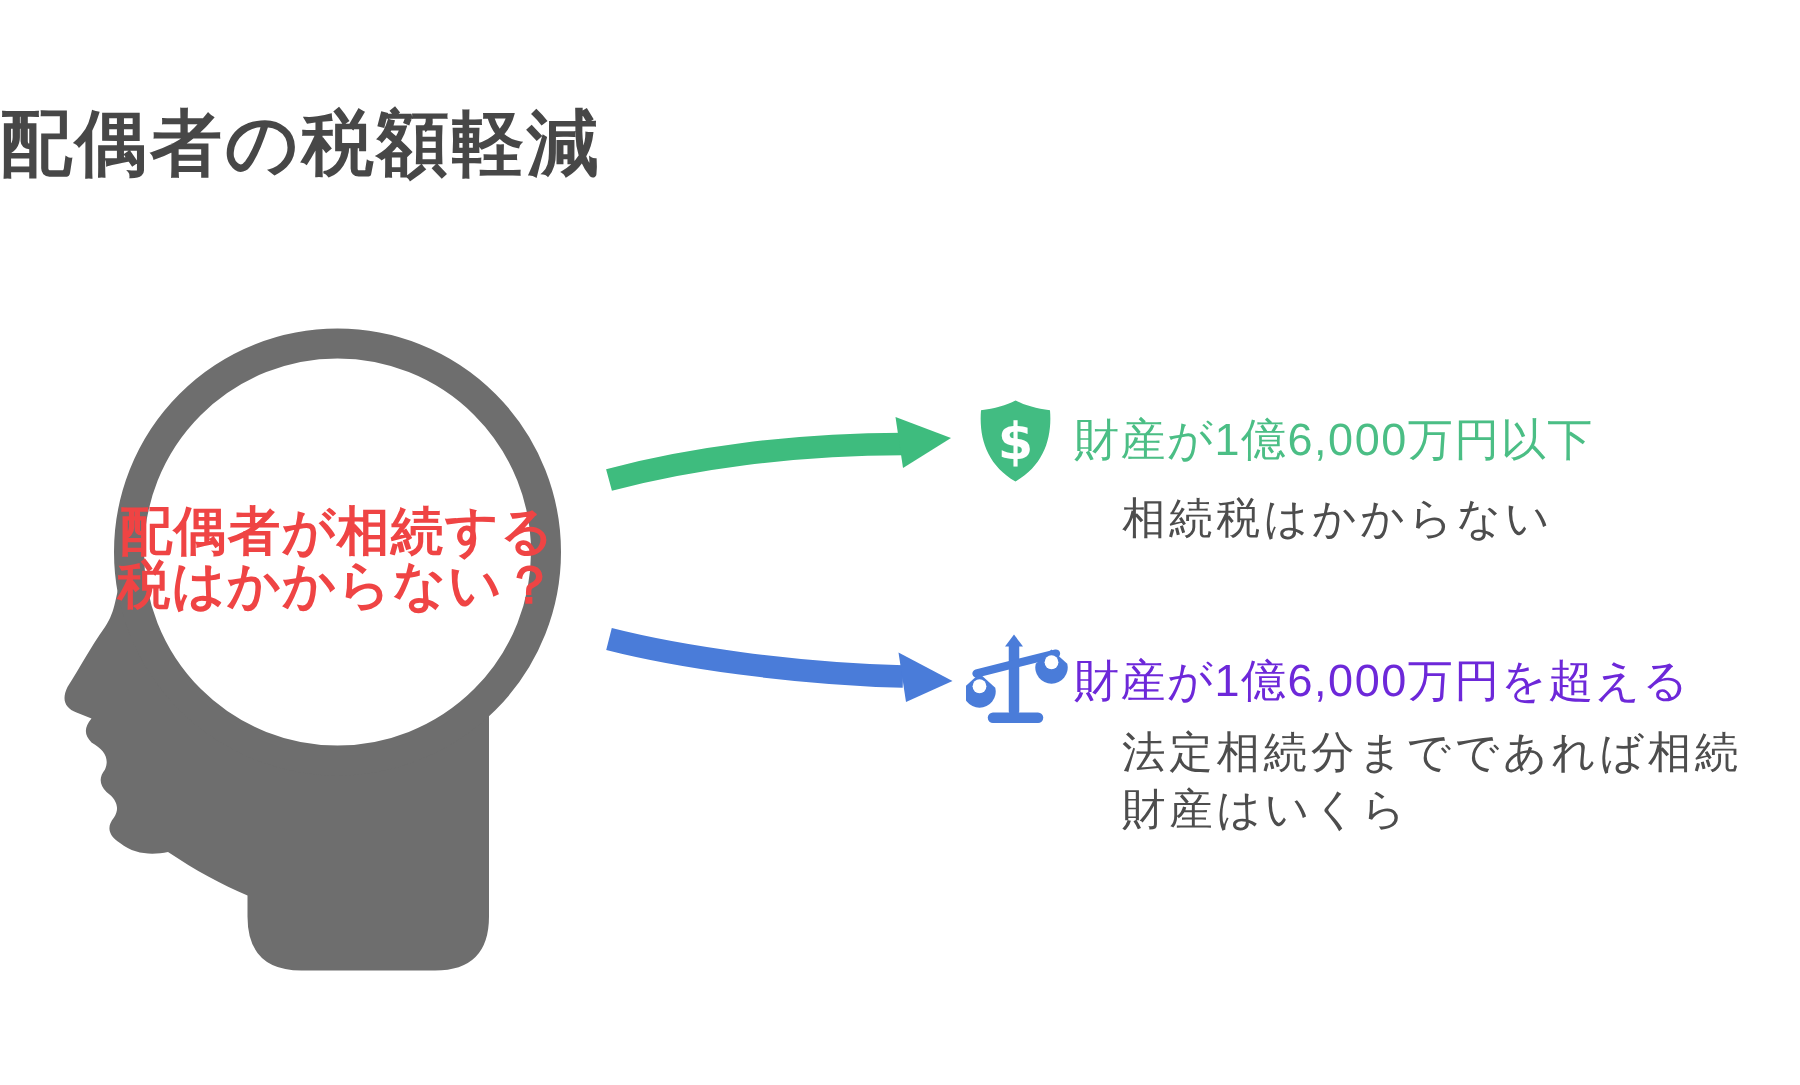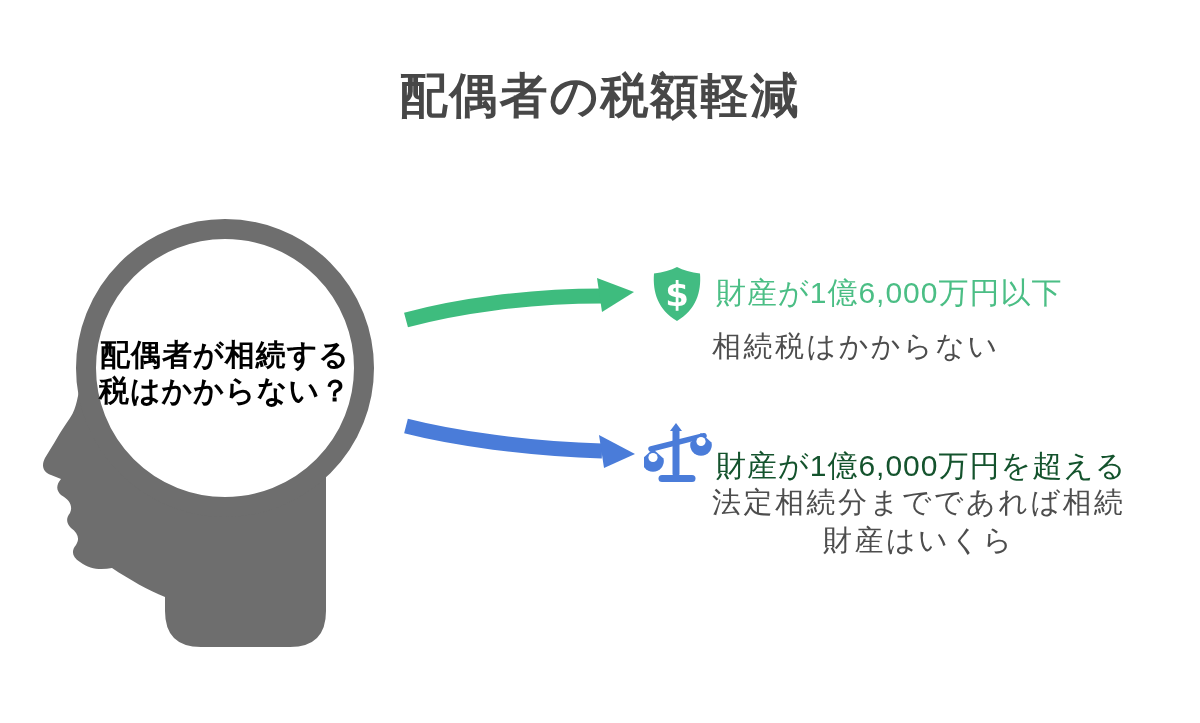--- a/index.html
+++ b/index.html
@@ -2,37 +2,37 @@
 <html><head>
 <meta charset="utf-8">
 <style>
   html,body{margin:0;padding:0;background:#fff;}
   .canvas{
     position:relative;width:1200px;height:723px;background:#ffffff;overflow:hidden;
     font-family:"Liberation Sans",sans-serif;
   }
   .abs{position:absolute;}
   .title{
-    left:0;top:64px;width:1200px;text-align:center;
+    left:0;top:64px;width:1200px;
     font-size:48px;font-weight:bold;color:#474747;letter-spacing:2px;
   }
   .question{
     left:65px;top:337px;width:320px;text-align:center;
-    font-size:30px;font-weight:bold;color:#000000;line-height:36px;letter-spacing:1px;
+    font-size:35px;font-weight:bold;color:#ef4444;line-height:36px;letter-spacing:1px;
   }
   .branch-heading{
     left:716px;font-size:30px;font-weight:normal;letter-spacing:1px;white-space:nowrap;
   }
   .branch-heading.green{top:273px;color:#4bbe85;}
-  .branch-heading.blue{top:446px;color:#14532d;}
+  .branch-heading.blue{top:434px;color:#6d28d9;}
   .branch-body{
-    left:712px;font-size:29px;color:#4d4d4d;letter-spacing:2.5px;line-height:38px;white-space:nowrap;
+    left:748px;font-size:29px;color:#4d4d4d;letter-spacing:2.5px;line-height:38px;white-space:nowrap;
   }
   .branch-body.green{top:327px;}
-  .branch-body.blue{top:483px;text-align:center;}
+  .branch-body.blue{top:483px;}
 </style>
 </head>
 <body>
 
 <div class="canvas">
 
   <div class="abs title">配偶者の税額軽減</div>
 
   <svg class="abs" style="left:40px;top:218px;" width="350" height="432" viewBox="0 0 350 432">
 

